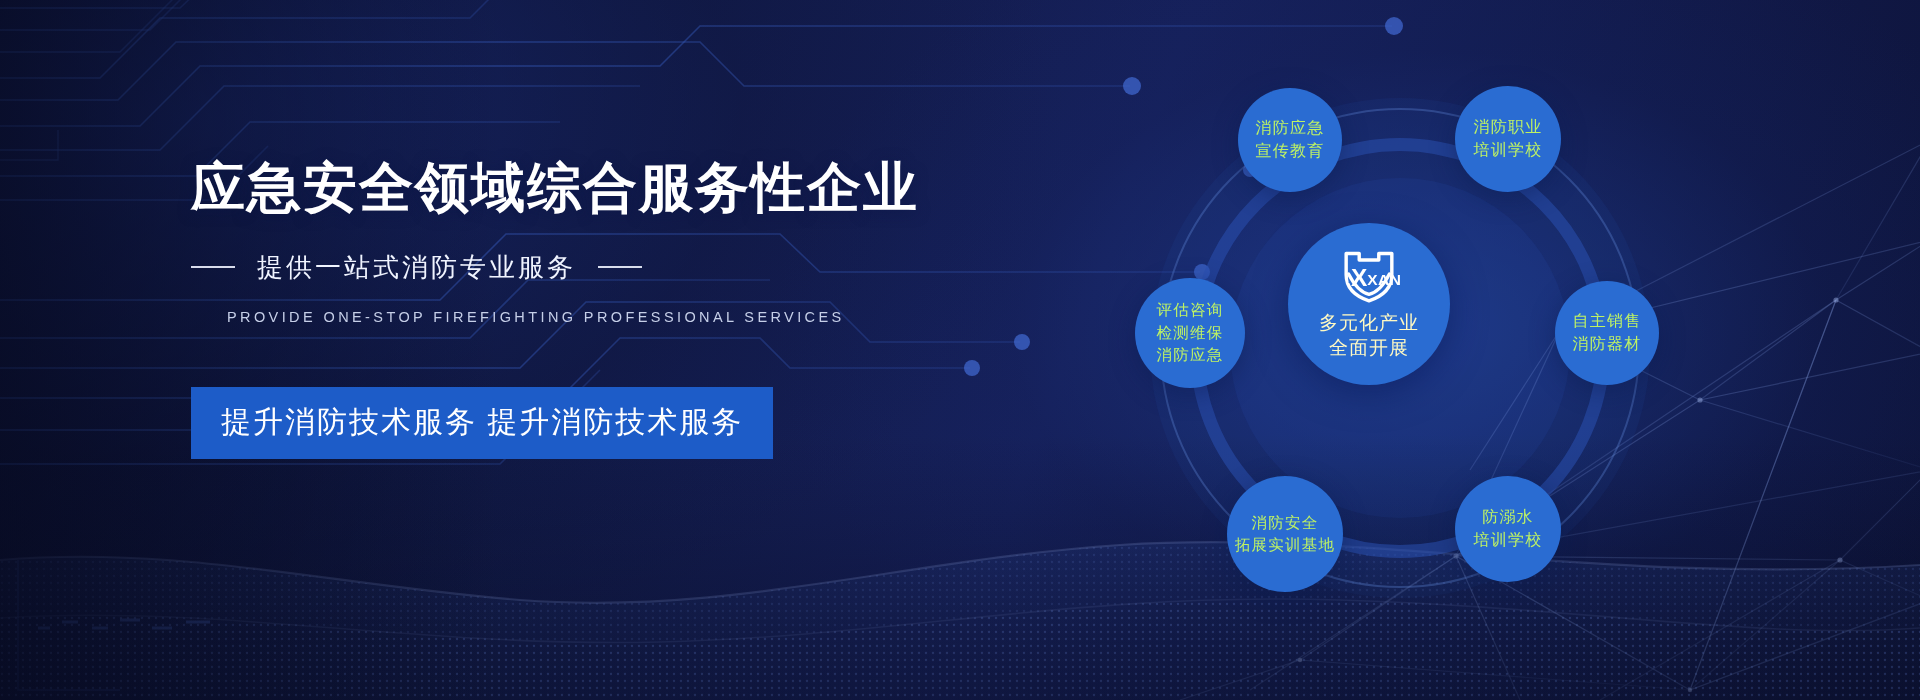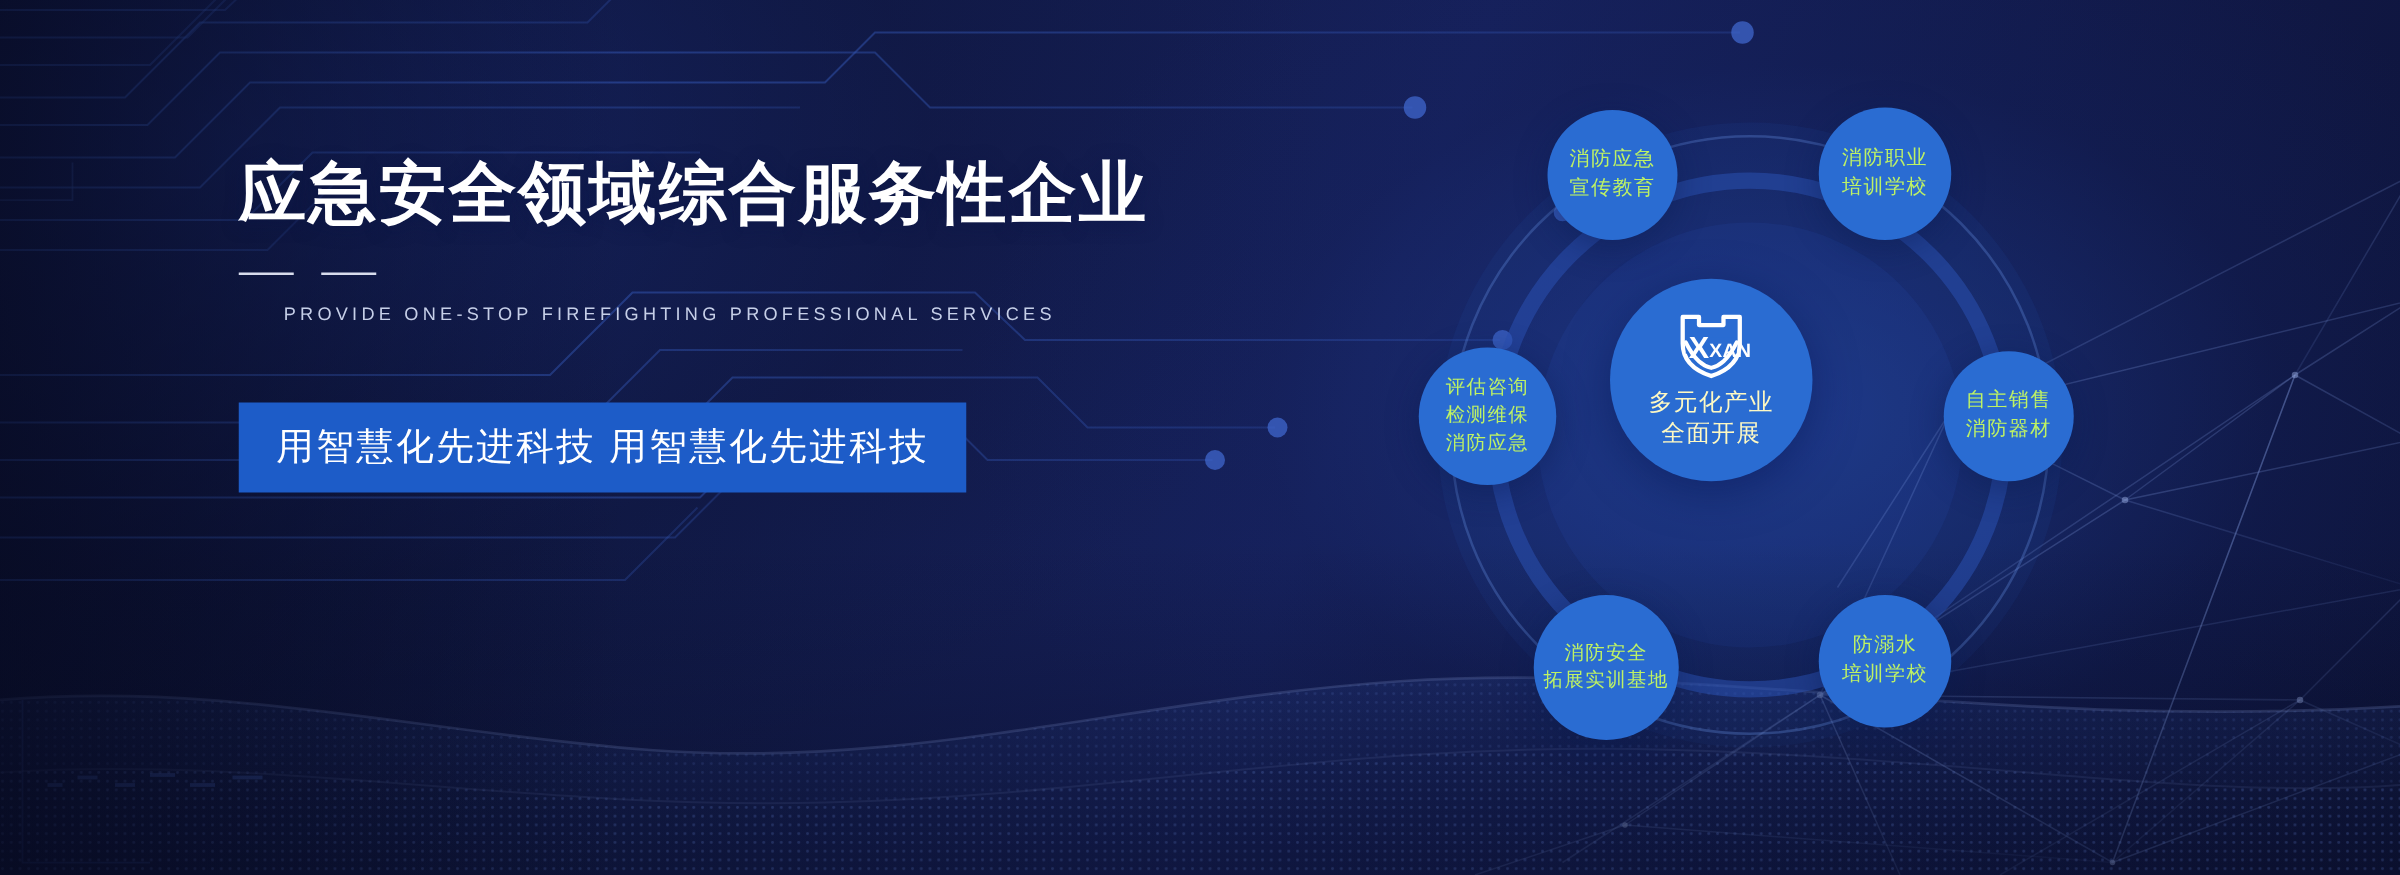--- a/index.html
+++ b/index.html
@@ -21,21 +21,21 @@
   .bg-svg{ position:absolute; top:0; left:0; width:1920px; height:700px; }
 
   .vignette{
     position:absolute; inset:0;
     background:
       linear-gradient(to right, rgba(6,9,30,0.72) 0%, rgba(6,9,30,0.0) 26%),
       linear-gradient(to top, rgba(6,9,30,0.45) 0%, rgba(6,9,30,0) 38%);
   }
 
   
-  .left-block{ position:absolute; left:191px; top:124px; width:820px; }
+  .left-block{ position:absolute; left:191px; top:156px; width:820px; }
 
   .headline{
     font-size:54px;
     font-weight:bold;
     color:#ffffff;
     letter-spacing:2px;
     line-height:1.18;
     white-space:nowrap;
     text-shadow:0 2px 14px rgba(10,20,70,0.55);
   }
@@ -242,27 +242,28 @@
     </svg>
     <div class="vignette"></div>
   </div>
 
   <div class="left-block">
 
     <div class="headline">应急安全领域综合服务性企业</div>
 
     <div class="sub-row">
       <span class="dash"></span>
+      <span class="subline">提供一站式消防专业服务</span>
       <span class="dash"></span>
     </div>
 
     <div class="eng">PROVIDE ONE-STOP FIREFIGHTING PROFESSIONAL SERVICES</div>
 
     <div class="cta">
-      <span class="cta-text">用智慧化先进科技  用智慧化先进科技</span>
+      <span class="cta-text">提升消防技术服务  提升消防技术服务</span>
     </div>
   </div>
 
   <div class="diagram">
 
     <div class="ring-thin"></div>
     <div class="ring-thick"></div>
 
     <div class="center-node">
       <div class="logo-wrap">

